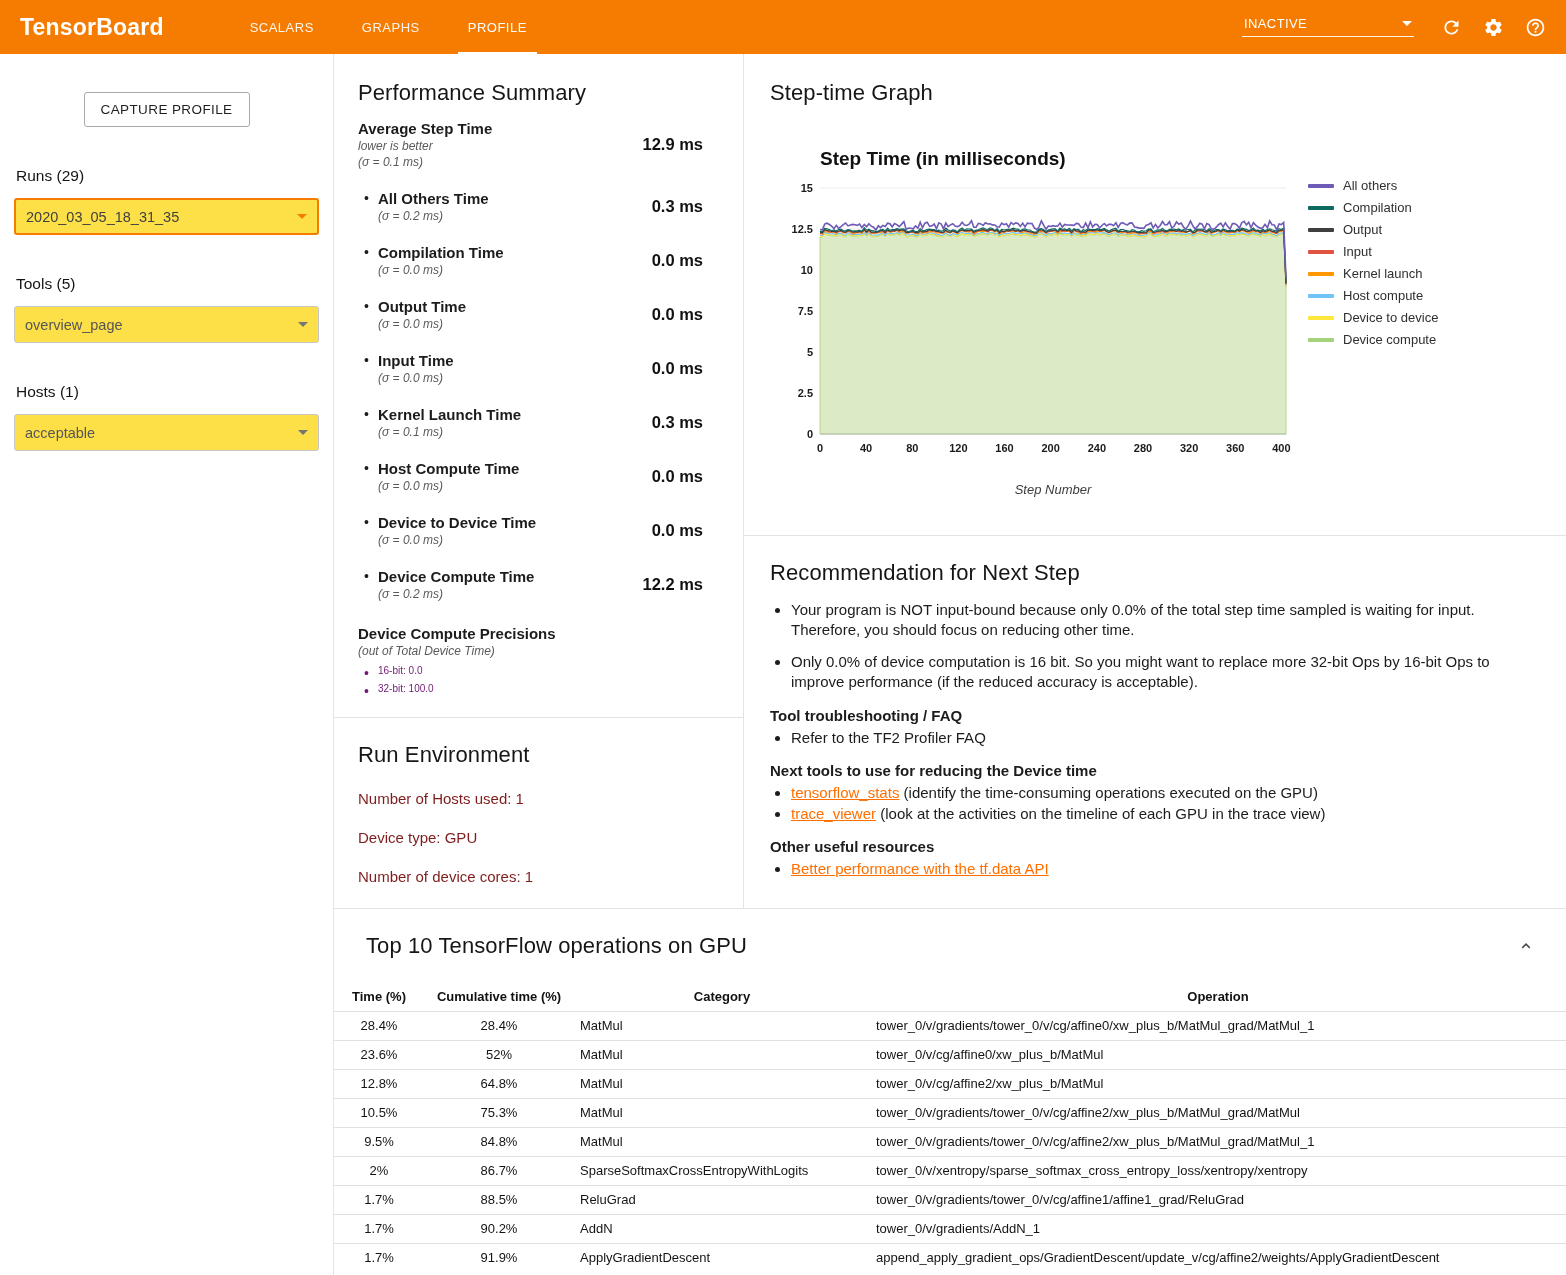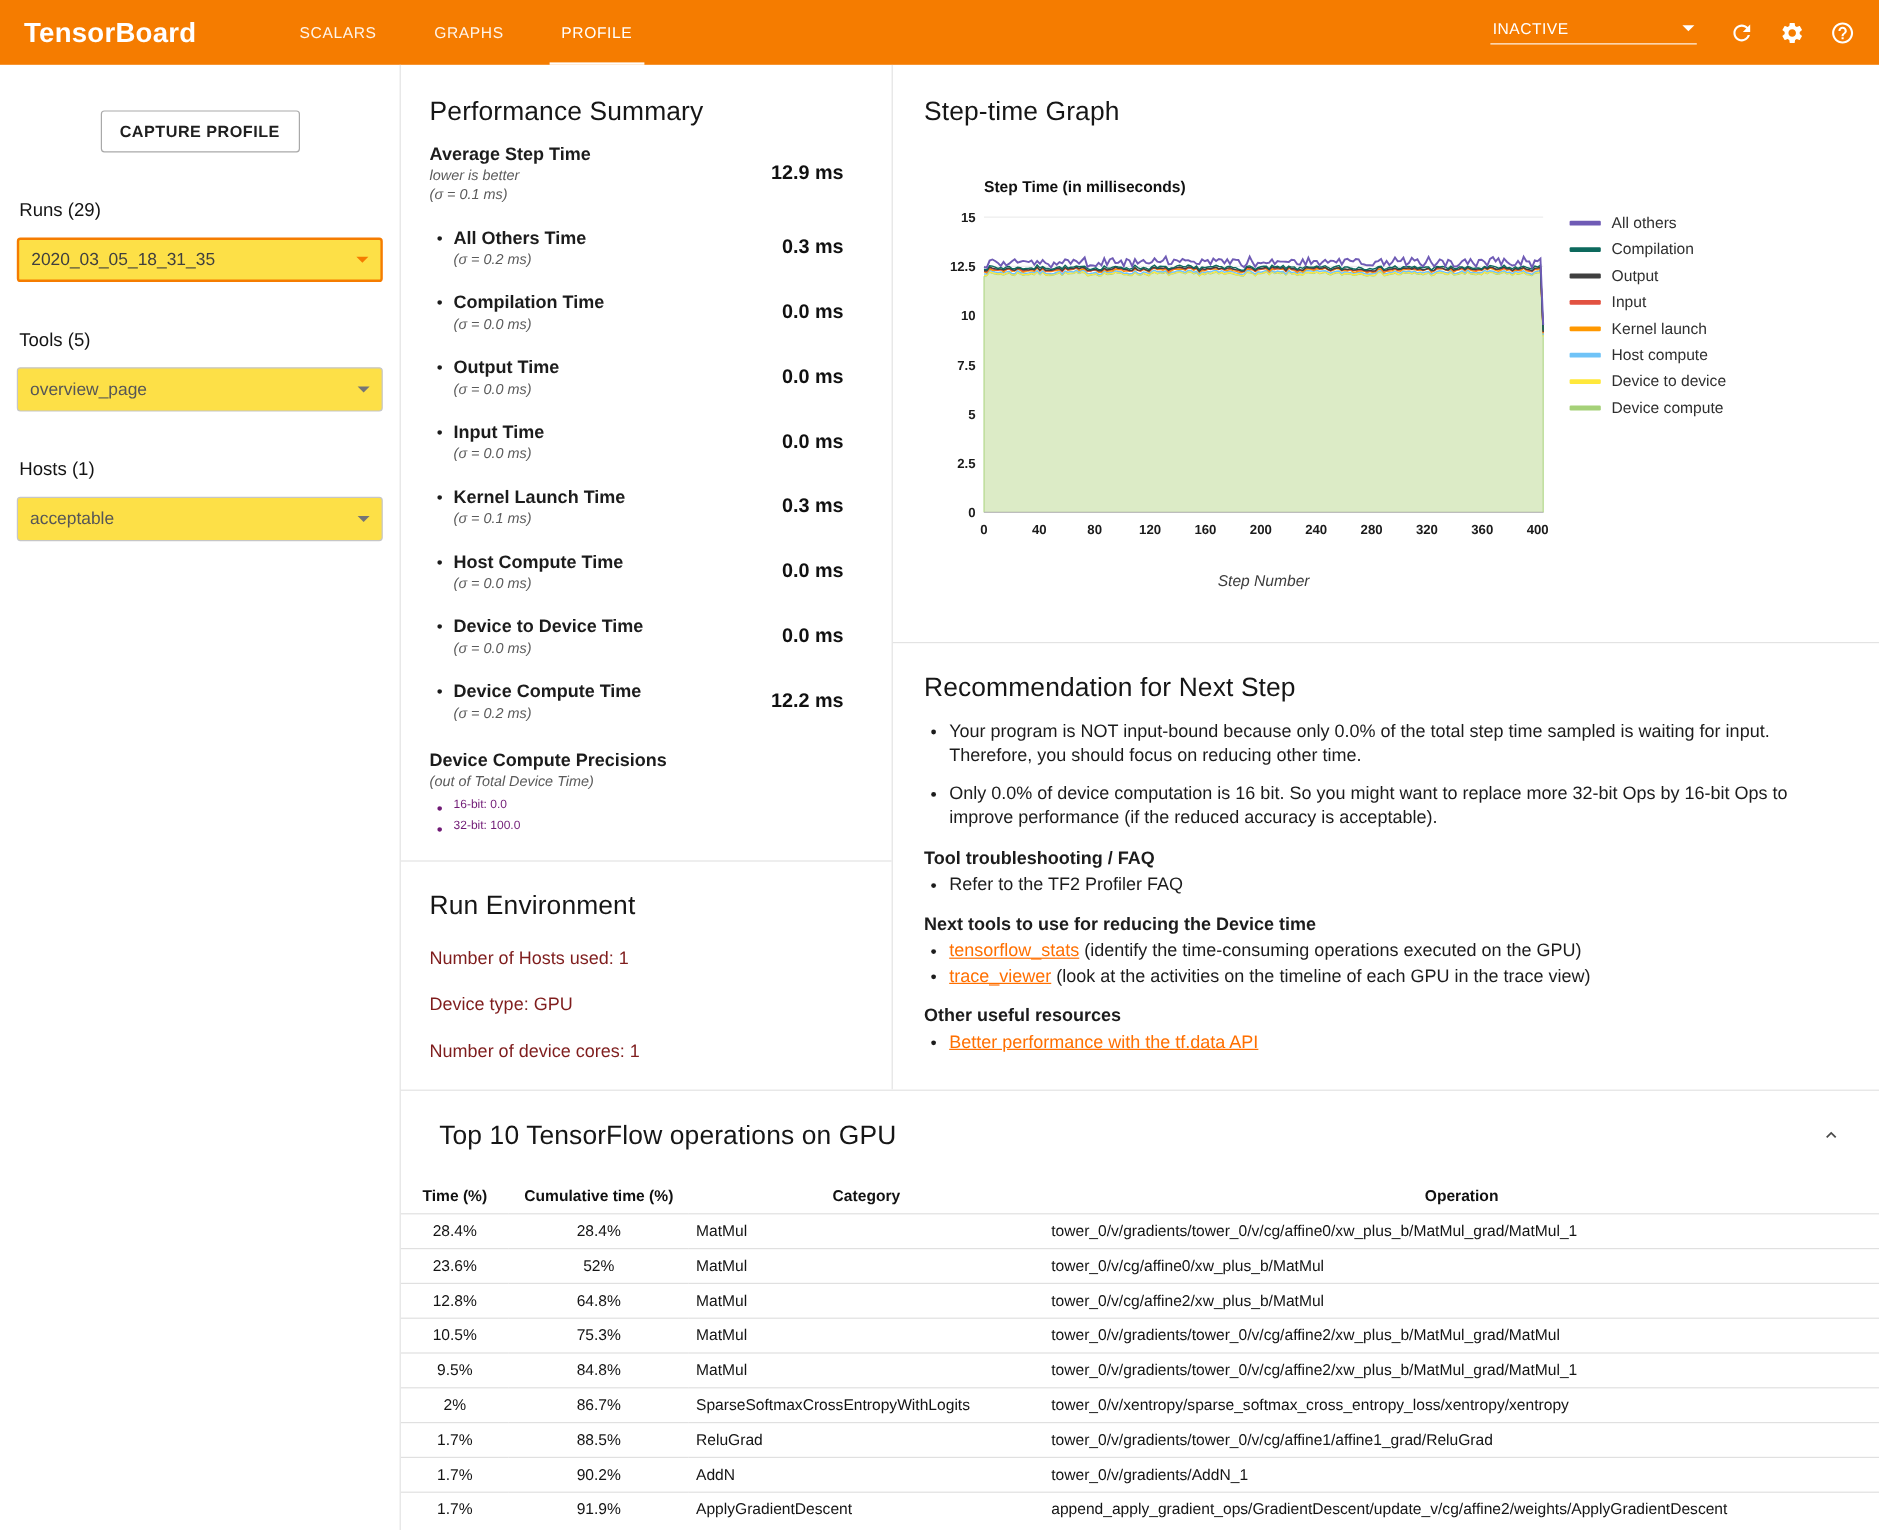--- a/index.html
+++ b/index.html
@@ -27,21 +27,21 @@
   .layout{display:flex}
   .sidebar{width:334px;min-height:1221px;border-right:1px solid #e3e3e3;padding:38px 14px 0;flex-shrink:0}
   .main{flex:1;display:flex;flex-direction:column;min-width:0}
   .top-region{display:flex;height:854px;overflow:hidden}
   .col-left{width:410px;border-right:1px solid #e3e3e3;flex-shrink:0}
   .col-right{flex:1;display:flex;flex-direction:column;min-width:0}
 
   h2{font-size:22px;font-weight:400;color:#161616;letter-spacing:.1px}
 
   
-  .capture-btn{display:block;margin:0 auto;width:166px;height:35px;background:#fff;border:1px solid #a9a9a9;border-radius:3px;font-family:"Liberation Sans",sans-serif;font-size:13.5px;font-weight:700;letter-spacing:.4px;color:#1f1f1f;cursor:pointer}
+  .capture-btn{display:block;margin:0 auto;width:166px;height:35px;background:#fff;border:1px solid #a9a9a9;border-radius:3px;font-family:"Liberation Sans",sans-serif;font-size:13.5px;font-weight:400;letter-spacing:.4px;color:#1f1f1f;cursor:pointer}
   .sel-label{font-size:15.5px;color:#141414;margin-top:40px;padding-left:2px}
   .sel-box{margin-top:13px;height:37px;border:1px solid #c6c6c6;border-radius:3px;display:flex;align-items:center;justify-content:space-between;padding:0 10px;font-size:14.5px;color:#565656;cursor:pointer;background:#fde047}
   .sel-box.highlight{border:2px solid #f57c00;color:#3f3f3f}
 
   
   .perf-block{height:664px;padding:26px 40px 0 24px;border-bottom:1px solid #e3e3e3;overflow:hidden}
   .avg-row{display:flex;justify-content:space-between;align-items:center;margin-top:14px}
   .metric-label{font-size:15px;font-weight:700;color:#1c1c1c}
   .metric-note{font-size:12px;color:#5a5a5a;font-style:italic;margin-top:2px}
   .metric-value{font-size:16.5px;font-weight:700;color:#111;white-space:nowrap}
@@ -52,21 +52,21 @@
   .prec-list{list-style:none;margin-top:6px}
   .prec-list li{padding-left:20px;position:relative;font-size:10px;color:#701a75;margin-top:7px}
   .prec-list li::before{content:"•";position:absolute;left:6px;font-size:14px}
 
   .runenv-block{padding:24px 24px 0}
   .runenv-block p{font-size:15px;color:#7f1d1d;margin-top:22px}
 
   
   .graph-block{height:482px;padding:26px 16px 0 26px;border-bottom:1px solid #e3e3e3;overflow:hidden}
   .chart-wrap{display:flex;margin-top:42px;margin-left:6px}
-  .chart-title{font-size:13px;font-weight:700;color:#111;margin-left:44px;margin-bottom:6px}
+  .chart-title{font-size:19px;font-weight:700;color:#111;margin-left:44px;margin-bottom:6px}
   .chart-xlabel{font-size:13px;font-style:italic;color:#3c3c3c;text-align:center;width:466px;margin-left:44px;margin-top:2px}
   .tick{font-family:"Liberation Sans",sans-serif;font-size:11px;font-weight:700;fill:#1b1b1b}
   .legend{list-style:none;margin-left:12px;margin-top:30px}
   .legend-item{display:flex;align-items:center;gap:9px;margin-bottom:7px}
   .swatch{width:26px;height:4px;border-radius:1px;flex-shrink:0}
   .legend-label{font-size:13px;color:#2f2f2f;white-space:nowrap}
 
   
   .reco-block{height:372px;padding:24px 40px 0 26px;overflow:hidden}
   .reco-bullets{margin-top:14px;padding-left:21px}

